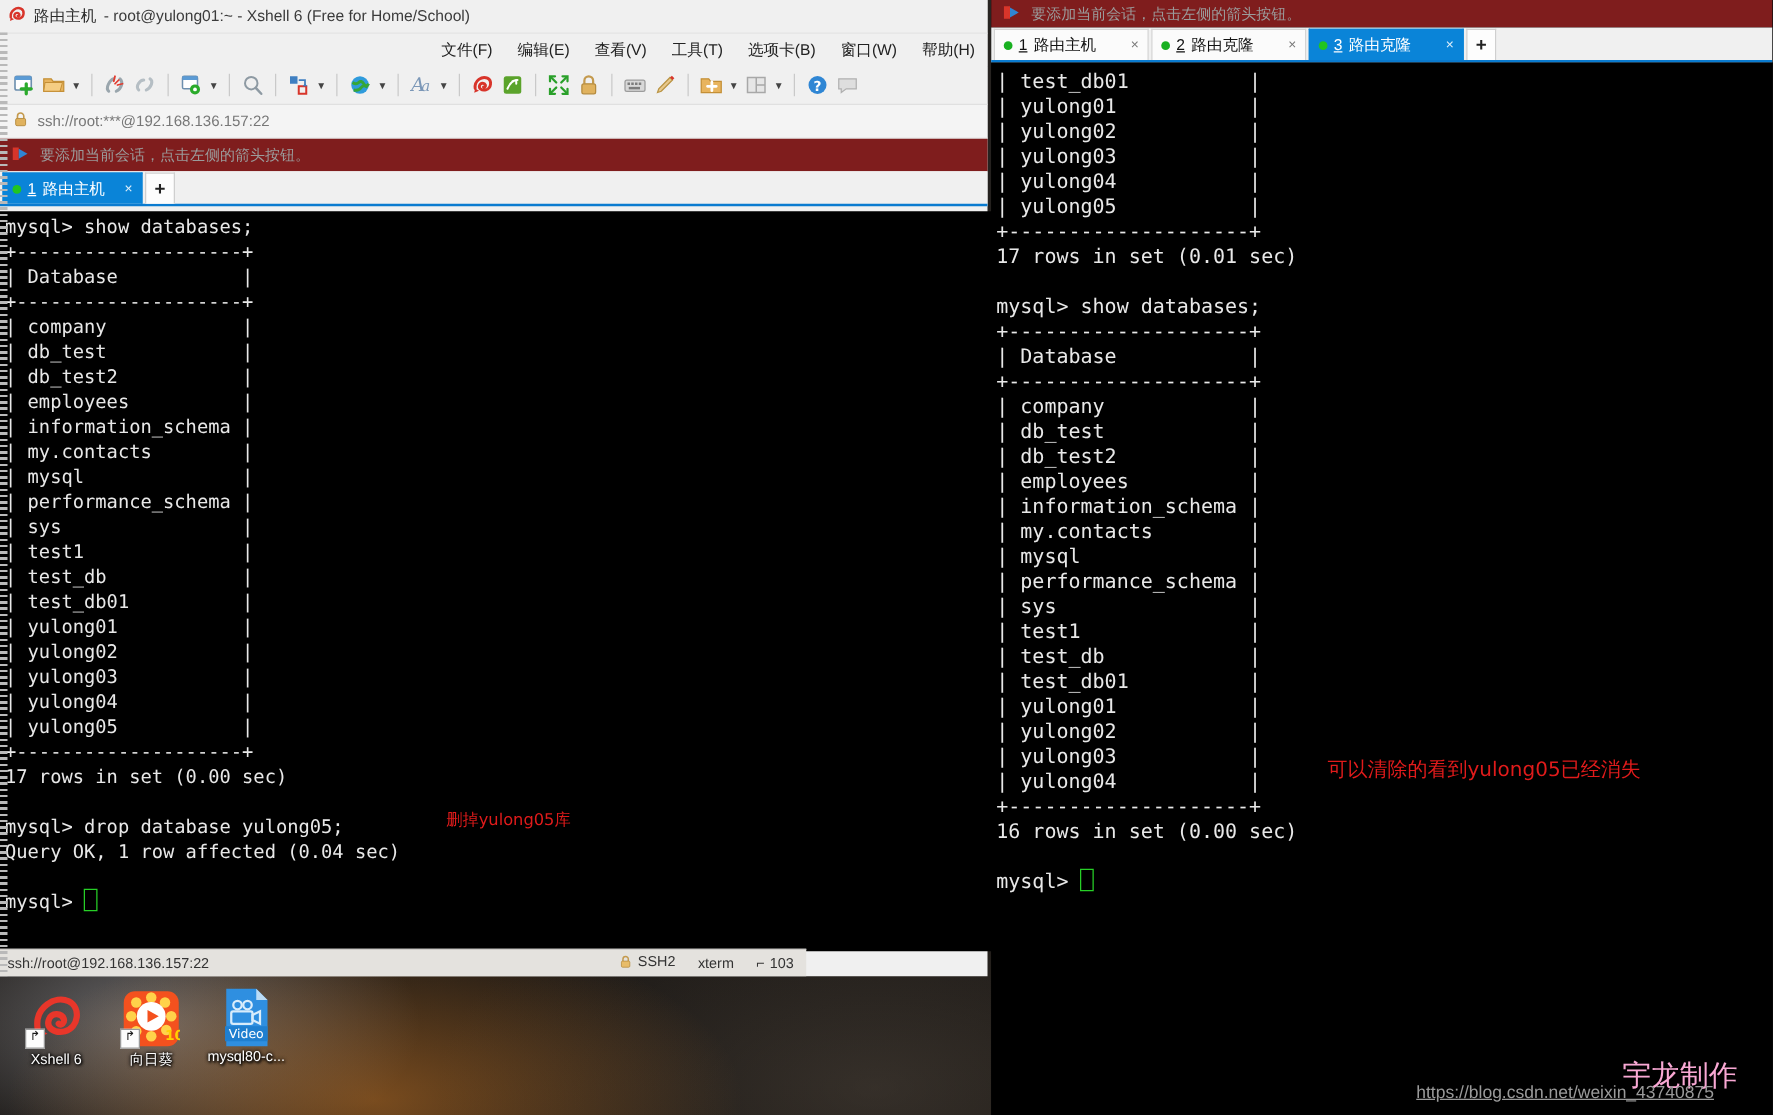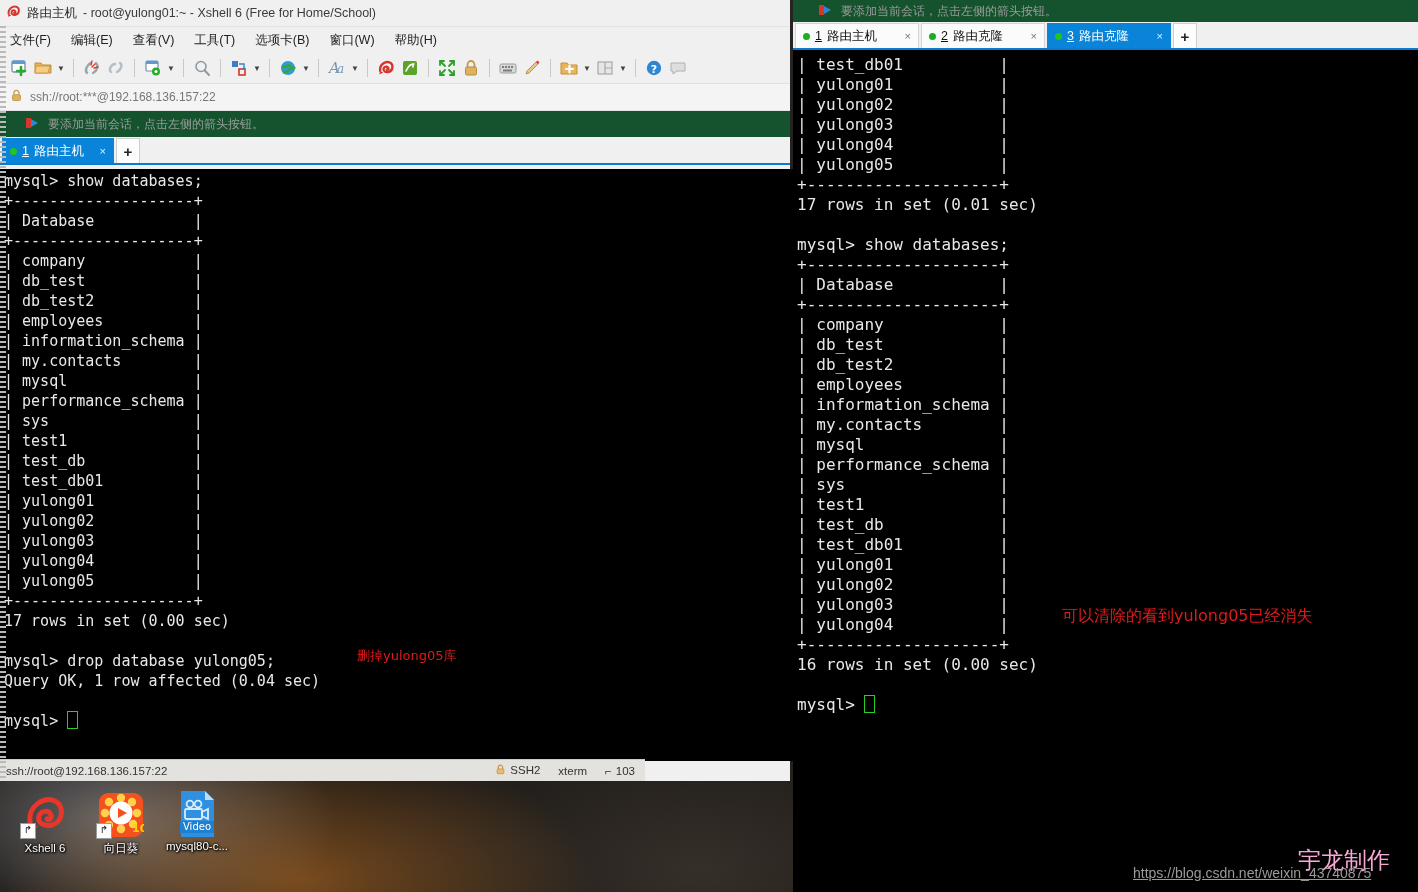--- a/index.html
+++ b/index.html
@@ -19,43 +19,43 @@
   }
   
   .win{position:absolute;background:#f0f0f0;}
   .titlebar{
     height:26px;display:flex;align-items:center;gap:6px;padding-left:6px;
     font-size:12.5px;color:#3b3b3b;background:#f0f0f0;
   }
   .titlebar .wt-strong{color:#2b2b2b;}
   .menubar{
     height:26px;display:flex;align-items:center;gap:0px;
-    background:#f0f0f0;border-top:1px solid #e3e3e3;
+    background:#f0f0f0;border-top:1px solid #e3e3e3;justify-content:flex-end;
   }
   .menubar .mi{
     font-size:12.5px;color:#222;padding:3px 10px;cursor:default;
   }
   .toolbar{
     height:30px;display:flex;align-items:center;background:#f0f0f0;
     padding-left:8px;gap:2px;border-bottom:1px solid #e0e0e0;
   }
   .tb-ico{
     width:22px;height:22px;display:flex;align-items:center;justify-content:center;
     font-size:14px;line-height:1;border-radius:2px;
   }
   .tb-sep{width:1px;height:18px;background:#c9c9c9;margin:0 5px;}
   .tb-caret{font-size:8px;color:#444;width:10px;text-align:center;}
   .addrbar{
     height:26px;display:flex;align-items:center;gap:7px;padding-left:10px;
     background:#f4f4f4;border-bottom:1px solid #e4e4e4;
     font-size:12px;color:#777;
   }
   .notice{
-    height:26px;display:flex;align-items:center;gap:8px;padding-left:26px;
-    background:#14532d;font-size:12px;color:#9b9b9b;
+    height:26px;display:flex;align-items:center;gap:8px;padding-left:10px;
+    background:#7f1d1d;font-size:12px;color:#9b9b9b;
   }
   .tabstrip{
     height:26px;display:flex;align-items:flex-end;background:#f0f0f0;
     border-bottom:2px solid #0a7bd0;padding-left:2px;
   }
   .tab{
     height:24px;min-width:96px;display:flex;align-items:center;gap:5px;
     padding:0 7px;font-size:12.5px;color:#111;background:#fbfbfb;
     border:1px solid #d4d4d4;border-bottom:none;margin-right:2px;
   }

